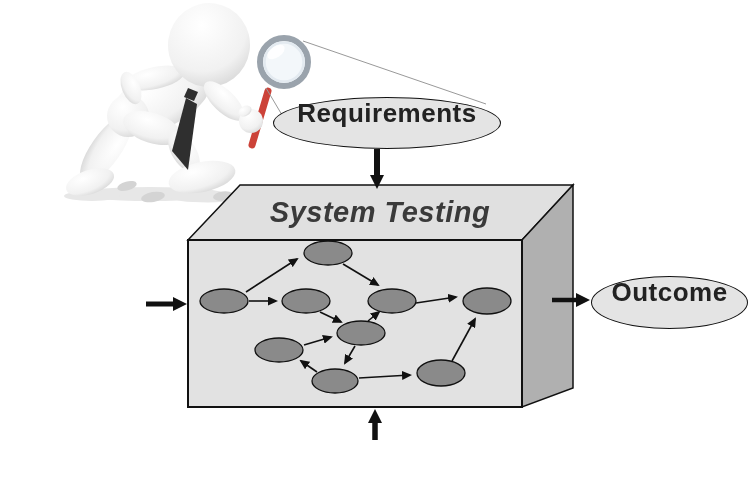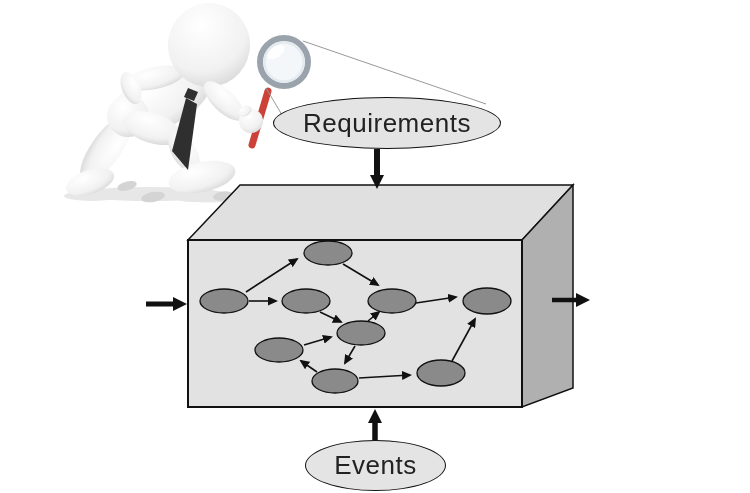--- a/index.html
+++ b/index.html
@@ -22,22 +22,22 @@
   .callout-line{stroke:#999;stroke-width:1;fill:none;}
   
   .flesh{fill:url(#gBody);}
   .tie{fill:#2f2f2f;}
   .shadow{fill:#e7e7e7;}
   .fp{fill:#d4d4d4;}
   
   .callout{
     position:absolute;border:1.4px solid #111;border-radius:50%;
     background:var(--ellipse-fill,#e4e4e4);
-    display:flex;align-items:center;justify-content:center;
-    font-weight:normal;font-size:26px;color:var(--label-text,#222);
+    display:flex;align-items:flex-start;justify-content:center;
+    font-weight:bold;font-size:26px;color:var(--label-text,#222);
     letter-spacing:0.5px;
   }
   .co-inputs{left:3px;top:283px;width:139px;height:50px;}
   .co-req{left:273px;top:97px;width:226px;height:50px;}
   .co-outcome{left:591px;top:276px;width:155px;height:51px;}
   .co-events{left:305px;top:440px;width:139px;height:49px;}
   .box-title{
     position:absolute;left:230px;top:196px;width:300px;text-align:center;
     font-weight:bold;font-style:italic;font-size:29px;color:var(--title-text,#3a3a3a);
     letter-spacing:0.5px;
@@ -131,20 +131,21 @@
         <ellipse cx="335" cy="381" rx="23" ry="12" class="node"></ellipse>
         <ellipse cx="441" cy="373" rx="24" ry="13" class="node"></ellipse>
       </g>
 
     <line class="ext-arrow" x1="146" y1="304" x2="175" y2="304" stroke-width="5" marker-end="url(#ah-big)"></line>
     <line class="ext-arrow" x1="552" y1="300" x2="578" y2="300" stroke-width="4.5" marker-end="url(#ah-big)"></line>
     <line class="ext-arrow" x1="375" y1="440" x2="375" y2="421" stroke-width="5.5" marker-end="url(#ah-big)"></line>
     <line class="ext-arrow" x1="377" y1="149" x2="377" y2="177" stroke-width="6" marker-end="url(#ah-big)"></line>
   </svg>
 
+  <div class="box-title">System Testing</div>
 
   <div class="callout co-req">
     <span>Requirements</span>
   </div>
-  <div class="callout co-events">
-    <span>Events</span>
+  <div class="callout co-outcome">
+    <span>Outcome</span>
   </div>
 </div>
 
 </body></html>

